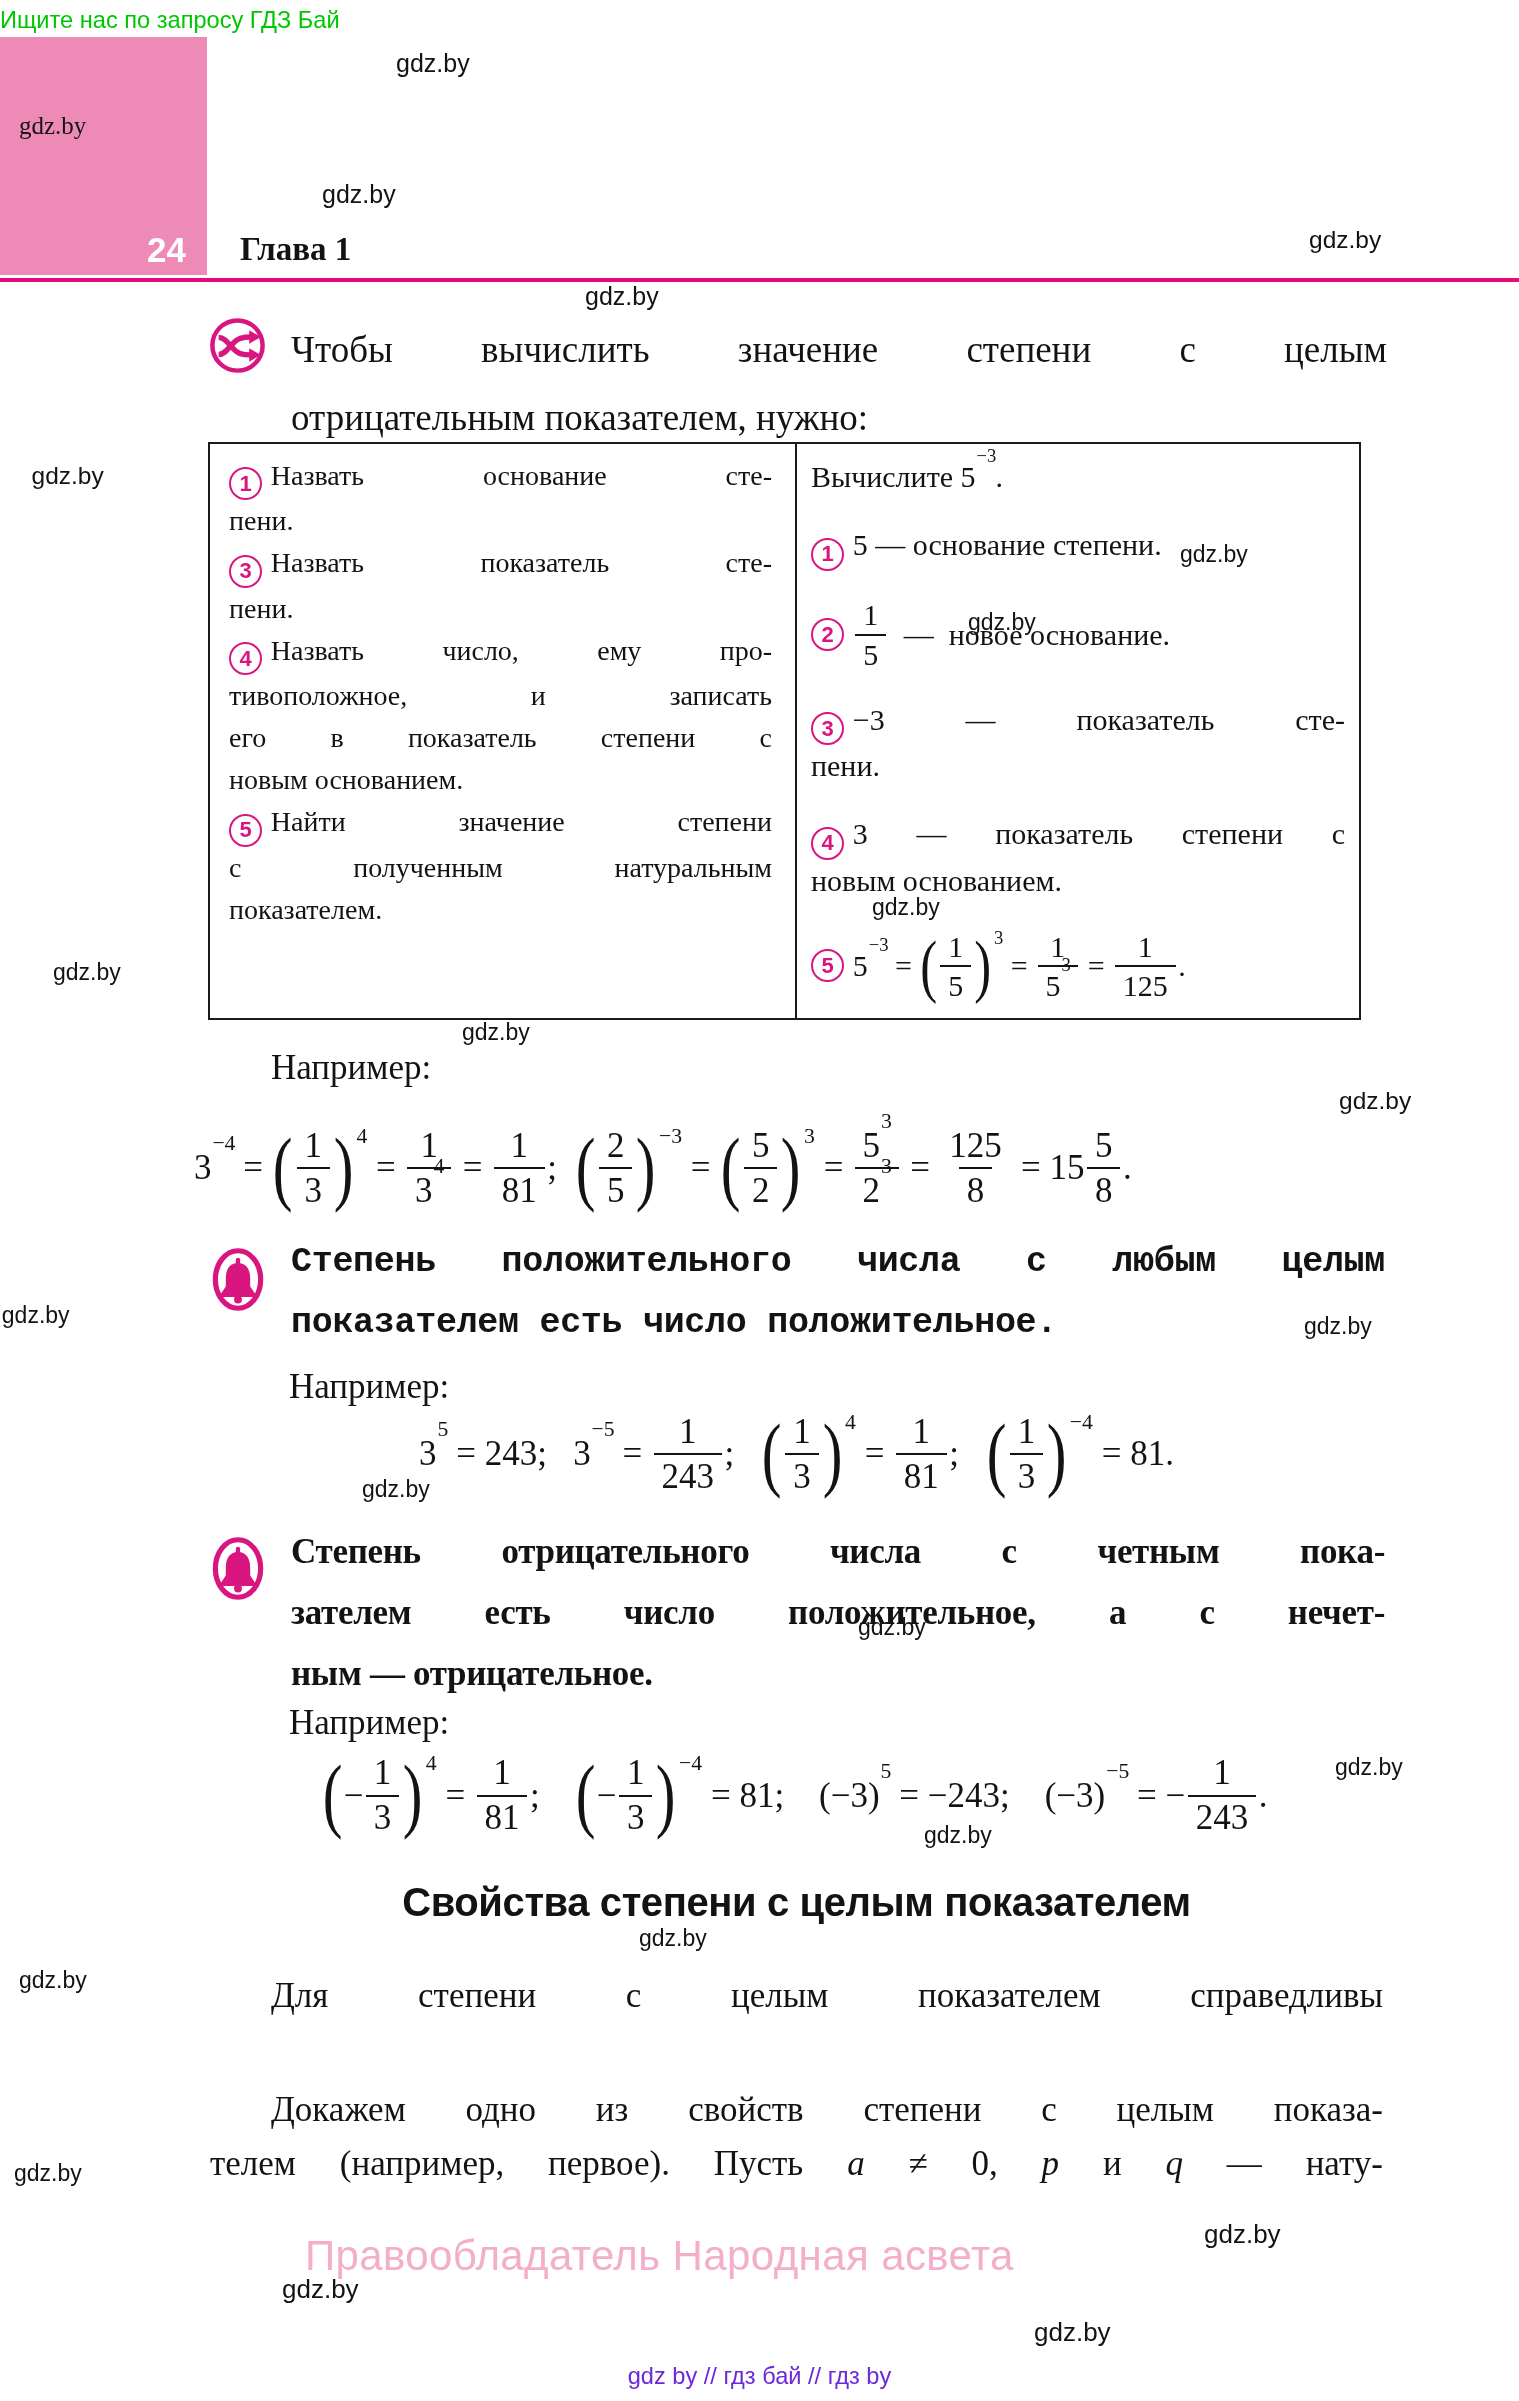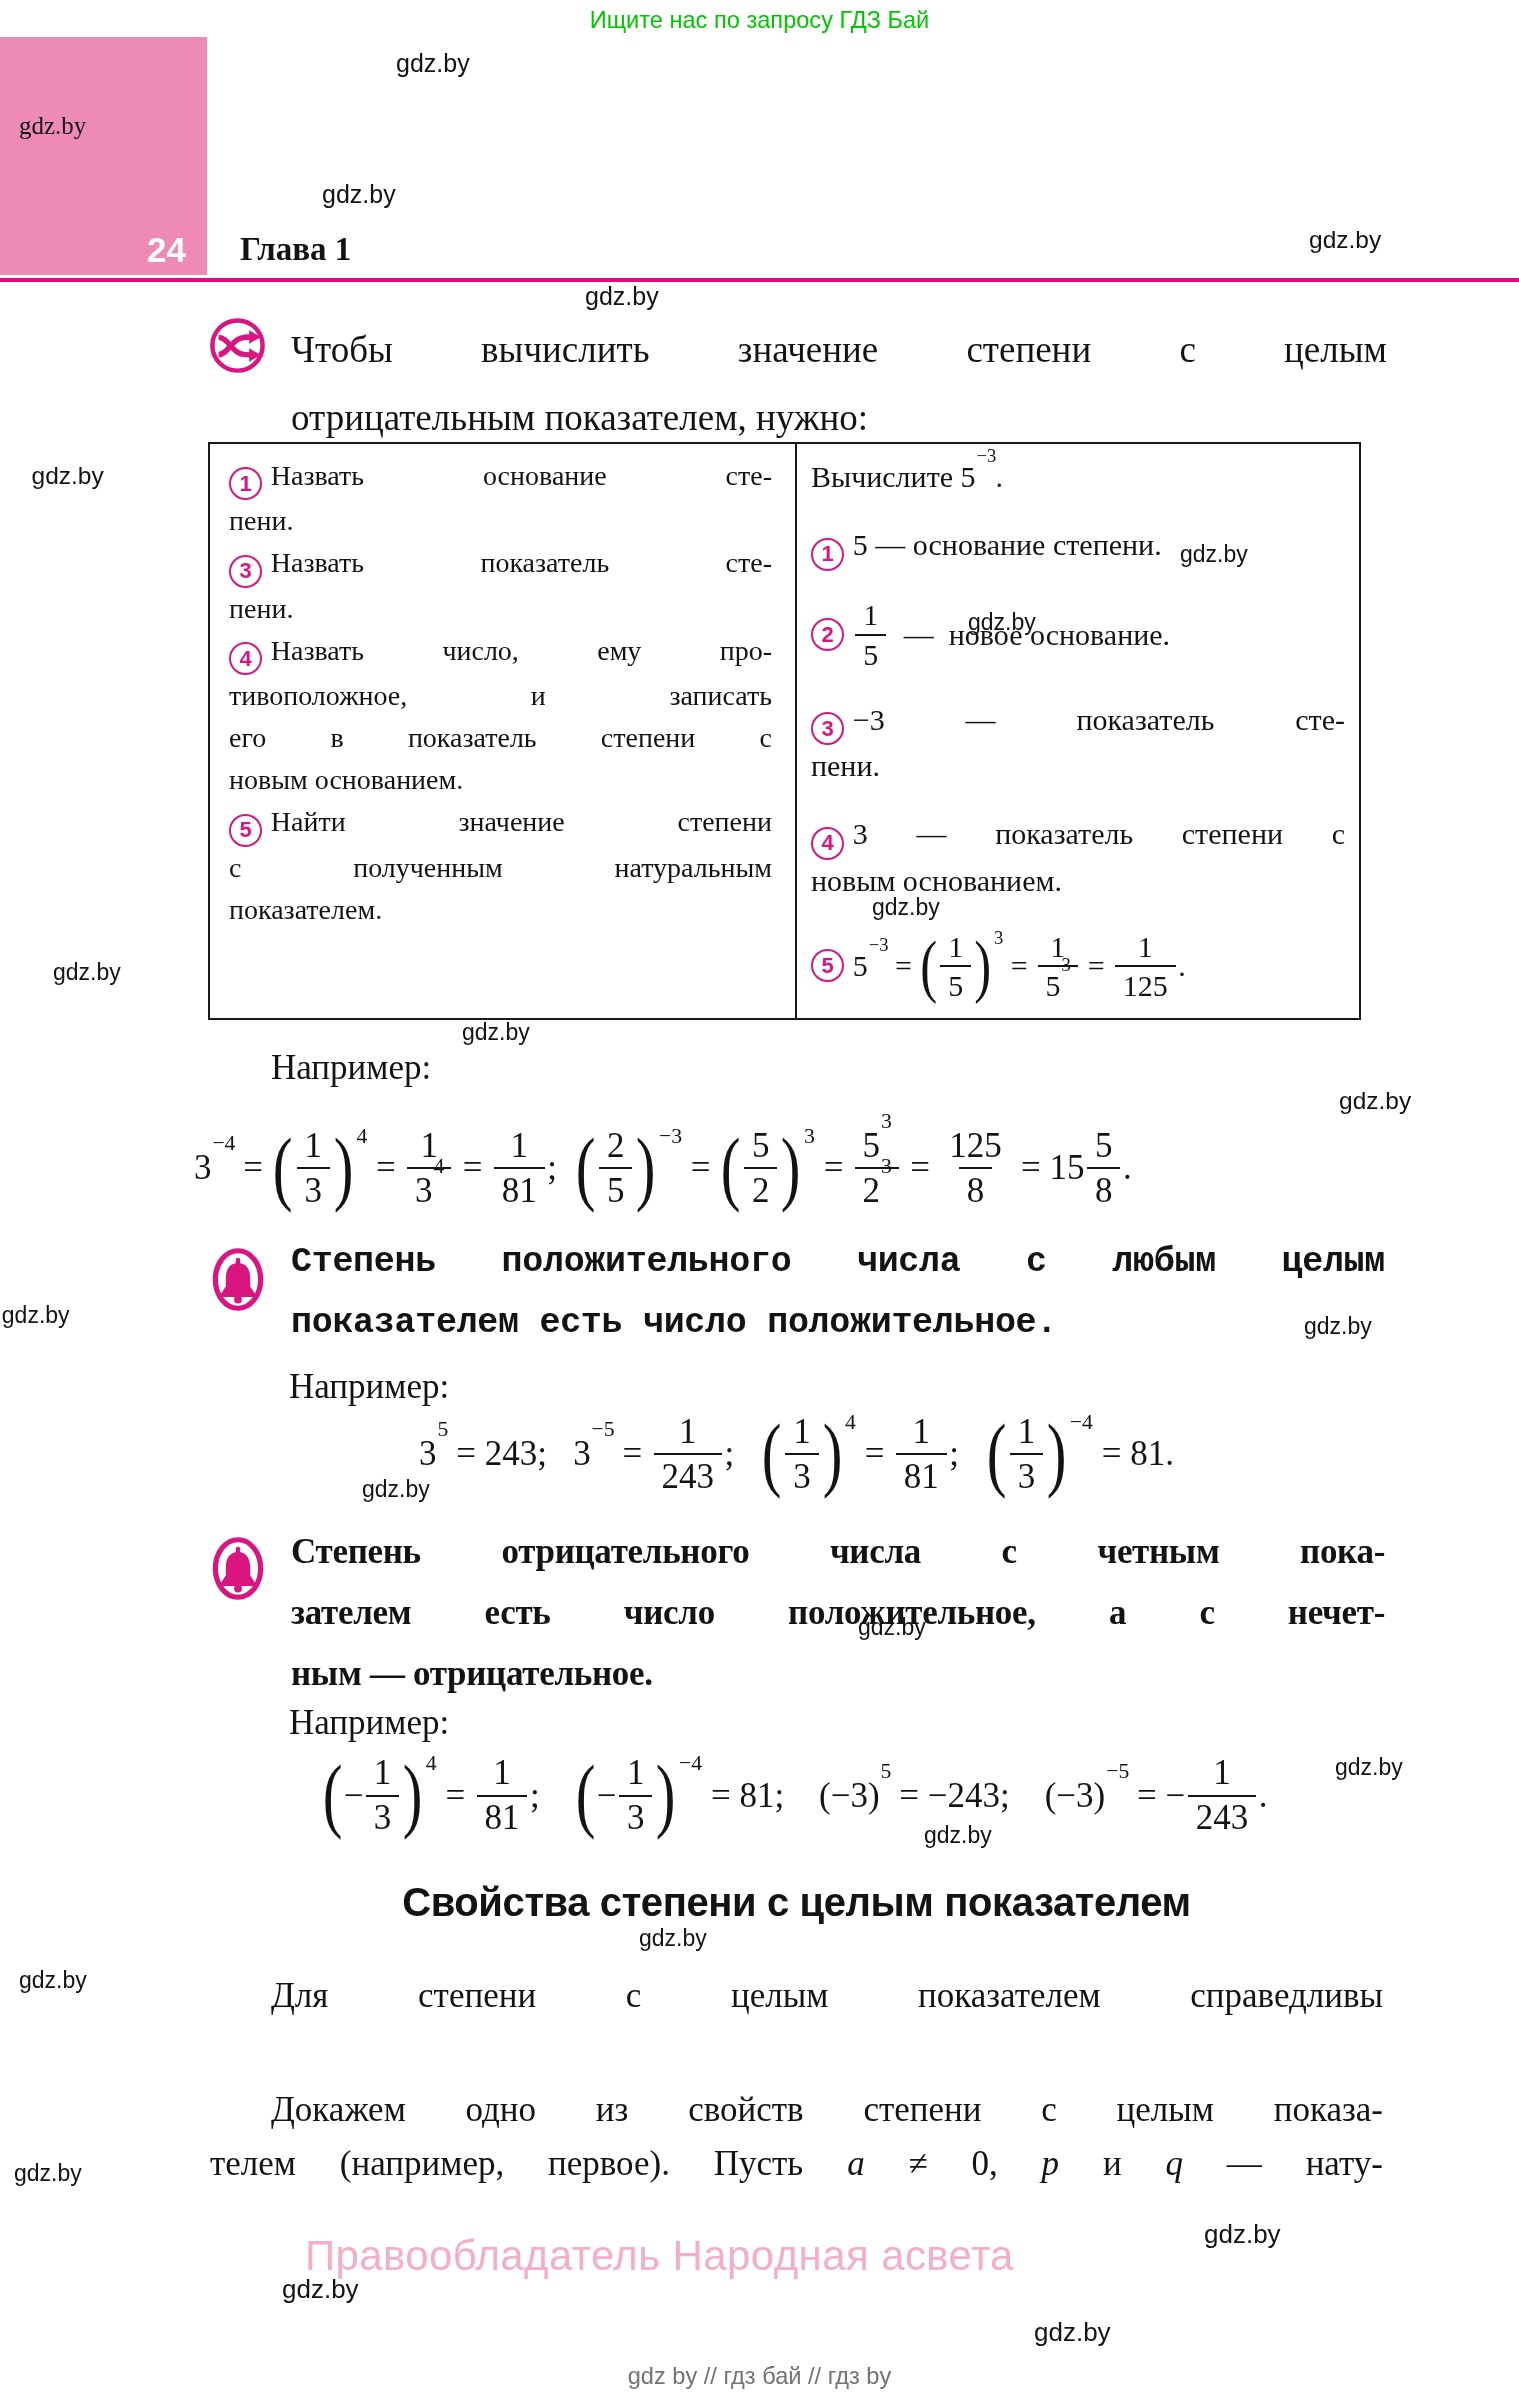--- a/index.html
+++ b/index.html
@@ -2,21 +2,21 @@
 <html style="font-size:14px"><head>
 <meta charset="utf-8">
 <style>
   html,body{margin:0;padding:0;background:#e8e8e8;}
   #page{position:relative;width:1519px;height:2401px;background:#ffffff;overflow:hidden;
         font-family:"Liberation Serif","DejaVu Serif",serif;color:#131313;}
   .abs{position:absolute;}
   .sans{font-family:"Liberation Sans","DejaVu Sans",sans-serif;}
 
   
-  #green-note{top:7px;left:0;width:100%;text-align:center;font-size:23.6px;color:#00c600;}
+  #green-note{top:7px;left:0;width:100%;text-align:left;font-size:23.6px;color:#00c600;}
 
   
   #pink-box{left:0;top:37px;width:207px;height:238px;background:#ee8ab6;}
   #pink-box .wm-in{position:absolute;left:19px;top:75px;font-size:25px;color:#131313;}
   #page-number{position:absolute;right:21px;bottom:5.3px;font-size:35px;font-weight:bold;color:#ffffff;}
   #chapter-title{left:240px;top:231px;font-size:33px;font-weight:bold;}
   #header-rule{left:0;top:278px;width:100%;height:4.4px;background:#e6097e;}
 
   
   #shuffle-icon{left:207px;top:315px;}
@@ -67,21 +67,21 @@
                       font-family:"Liberation Sans","DejaVu Sans",sans-serif;letter-spacing:-0.4px;}
   .para{left:210px;width:1173px;font-size:35px;line-height:54px;}
   #paragraph-1{top:1969px;}
   #paragraph-2{top:2083px;}
   .ind{text-indent:61px;}
   .it{font-style:italic;}
 
   
   #copyright-note{left:305px;top:2232px;font-size:42px;color:#f3aec9;letter-spacing:0.4px;
                   font-family:"Liberation Sans","DejaVu Sans",sans-serif;}
-  #footer-link{left:0;top:2363px;width:100%;text-align:center;font-size:23.6px;color:#737373;
+  #footer-link{left:0;top:2363px;width:100%;text-align:center;font-size:23.6px;color:#6d28d9;
                font-family:"Liberation Sans","DejaVu Sans",sans-serif;text-decoration:none;display:block;}
 
   .wm{position:absolute;color:#131313;font-family:"Liberation Sans","DejaVu Sans",sans-serif;white-space:nowrap;}
   .icon-svg{display:block;}
 </style>
 </head>
 <body>
 
 <div id="page">
 

